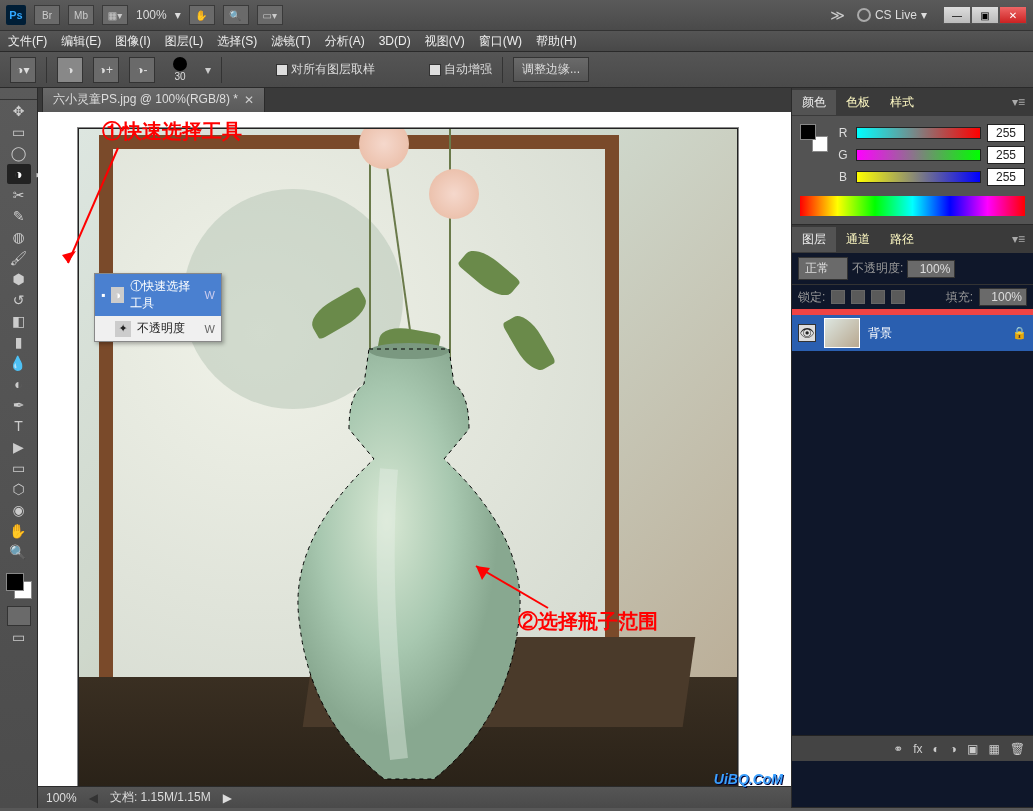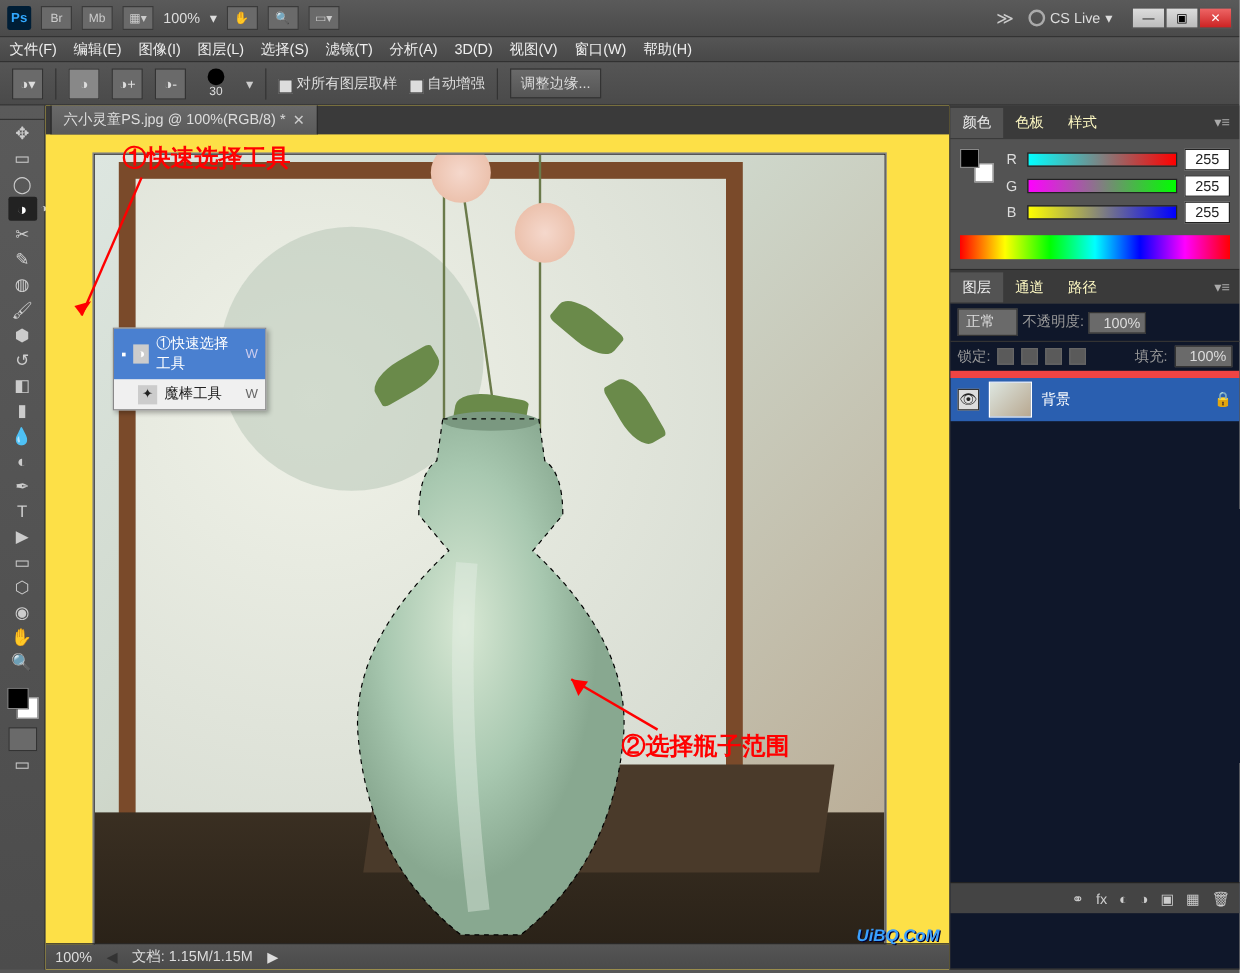--- a/index.html
+++ b/index.html
@@ -18,32 +18,32 @@
 .wc { width: 28px; height: 18px; background: linear-gradient(#ddd,#bbb); border: 1px solid #555; display: flex; align-items: center; justify-content: center; font-size: 10px; }
 .wc.close { background: linear-gradient(#e66,#c22); color: #fff; }
 .menubar { height: 22px; background: linear-gradient(#555,#484848); display: flex; align-items: center; padding: 0 8px; gap: 14px; color: #eee; border-top: 1px solid #333; border-bottom: 1px solid #2a2a2a; }
 .menubar span { cursor: default; }
 .optionsbar { height: 36px; background: linear-gradient(#555,#4a4a4a); display: flex; align-items: center; padding: 0 10px; gap: 10px; border-bottom: 1px solid #2a2a2a; color: #ddd; }
 .optionsbar .brushprev { width: 30px; height: 30px; display:flex;flex-direction:column;align-items:center;justify-content:center;color:#ddd;}
 .brushprev .dot { width:14px;height:14px;background:#000;border-radius:50%; }
 .opt-btn { width: 26px; height: 26px; background:#6a6a6a;border:1px solid #333;display:flex;align-items:center;justify-content:center; }
 .opt-btn.active { background: #888; }
 .sep { width:1px;height:26px;background:#333; }
-.checkbox { display:flex;align-items:flex-end;gap:3px; }
+.checkbox { display:flex;align-items:center;gap:3px;margin-left:44px; }
 .checkbox .box { width:12px;height:12px;border:1px solid #333;background:#ddd; }
 .btn { background:linear-gradient(#6a6a6a,#555);border:1px solid #333;color:#ddd;padding:3px 8px; }
 .main { display:flex; height: 720px; }
 .toolbox { width: 38px; background: linear-gradient(#5a5a5a,#4c4c4c); border-right: 1px solid #2a2a2a; display:flex; flex-direction:column; align-items:center; padding-top: 4px; gap:1px; }
 .tool { width: 24px; height: 20px; display:flex;align-items:center;justify-content:center;color:#ccc;font-size:14px;position:relative; }
 .tool.active { background:#222;color:#fff;border-radius:2px; }
 .swatch { margin-top:8px; position:relative; width:30px; height:30px; }
 .swatch .fg { position:absolute; width:18px;height:18px;background:#000;border:1px solid #888;left:2px;top:2px;z-index:2; }
 .swatch .bg { position:absolute; width:18px;height:18px;background:#fff;border:1px solid #888;right:2px;bottom:2px; }
 .qm { width:24px;height:20px;border:1px solid #333;background:#6a6a6a;margin-top:4px; }
-.canvas-area { flex:1; background:#fde047; position:relative; overflow:hidden; }
+.canvas-area { flex:1; background:#ffffff; position:relative; overflow:hidden; }
 .doc-tabs { height:24px; background:#3a3a3a; display:flex; align-items:flex-end; padding-left:4px; }
 .doc-tab { background:linear-gradient(#6a6a6a,#5a5a5a); color:#ddd; padding:4px 10px; border:1px solid #2a2a2a; border-bottom:none; display:flex;align-items:center;gap:6px; }
 .doc-tab .x { font-size:12px;color:#ccc; }
 .canvas { position:absolute; left:40px; top:40px; width:660px; height:660px; background:#fff; border:1px solid #222; box-shadow: 0 0 0 1px #888; overflow:hidden; }
 .photo { position:absolute; inset:0; background: linear-gradient(135deg,#dde6e0 0%,#cfd8cc 40%,#b8a890 100%); }
 .mirror { position:absolute; left:20px; top:6px; width:520px; height:640px; border:14px solid #7a4a2a; background: radial-gradient(circle at 30% 30%, #f0f2e8, #d0d6cc); }
 .circle { position:absolute; left:70px; top:40px; width:220px;height:220px;border-radius:50%;background:rgba(180,195,180,.5); }
 .table { position:absolute; bottom:0; left:0; right:0; height:110px; background:linear-gradient(#3a2f22,#2a2218); }
 .slab { position:absolute; bottom:60px; left:230px; width:380px; height:90px; background:#4a3a2a; transform: skewX(-8deg); }
 .vase { position:absolute; left:190px; top:210px; width:280px; height:450px; }
@@ -247,21 +247,21 @@
     <div class="context-menu">
       <div class="cm-item sel">
           <span style="color:#fff">▪</span>
           <span class="cm-icon">◑</span>
           <span>①快速选择工具</span>
           <span class="cm-key">W</span>
         </div>
       <div class="cm-item">
           <span style="width:8px"></span>
           <span class="cm-icon">✦</span>
-          <span>魔棒工具</span>
+          <span>不透明度</span>
           <span class="cm-key">W</span>
         </div>
     </div>
 
     <div class="statusbar">
       <span>100%</span>
       <span class="status-sep">◀</span>
       <span>文档: 1.15M/1.15M</span>
       <span>▶</span>
     </div>

